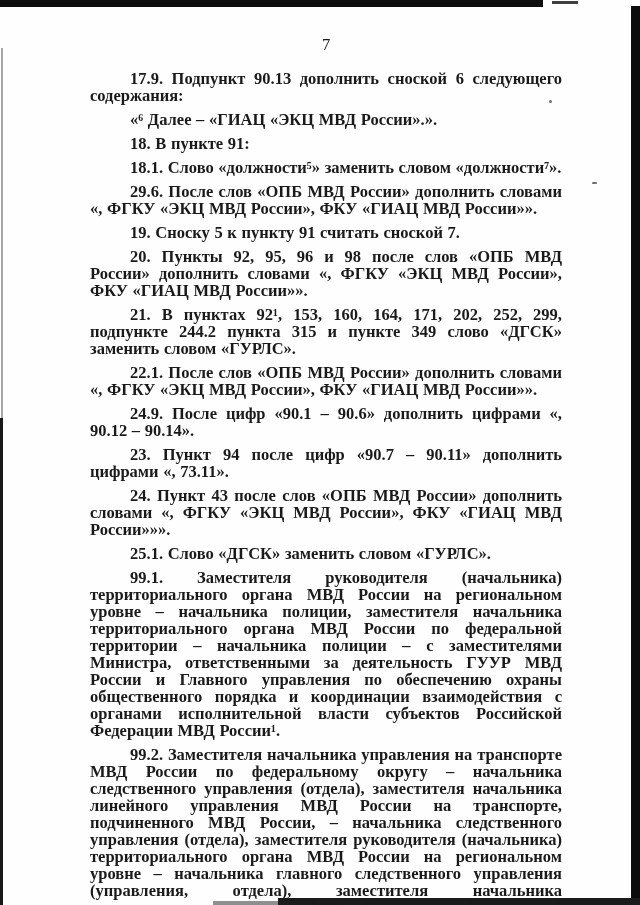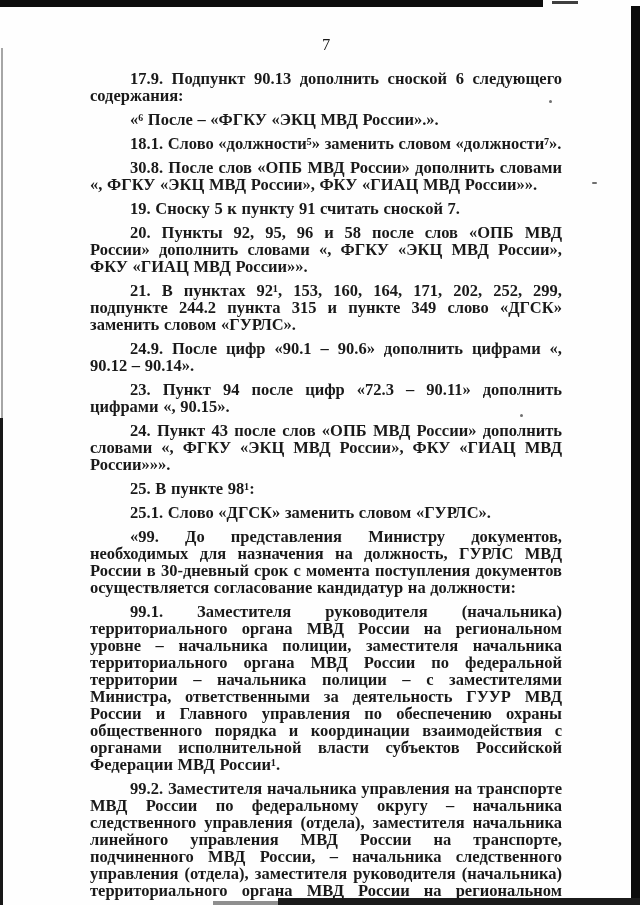--- a/index.html
+++ b/index.html
@@ -99,29 +99,29 @@
   <div class="edge-bottom-gray"></div>
   <div class="edge-bottom-dark"></div>
   <div class="speck s1"></div>
   <div class="speck s2"></div>
   <div class="speck s3"></div>
 
   <div class="page-number">7</div>
 
   <div class="content">
     <p>17.9. Подпункт 90.13 дополнить сноской 6 следующего содержания:</p>
-    <p>«⁶ После – «ФГКУ «ЭКЦ МВД России».».</p>
+    <p>«⁶ Далее – «ГИАЦ «ЭКЦ МВД России».».</p>
+    <p>18. В пункте 91:</p>
     <p>18.1. Слово «должности⁵» заменить словом «должности⁷».</p>
-    <p>30.8. После слов «ОПБ МВД России» дополнить словами «, ФГКУ «ЭКЦ МВД России», ФКУ «ГИАЦ МВД России»».</p>
+    <p>29.6. После слов «ОПБ МВД России» дополнить словами «, ФГКУ «ЭКЦ МВД России», ФКУ «ГИАЦ МВД России»».</p>
     <p>19. Сноску 5 к пункту 91 считать сноской 7.</p>
-    <p>20. Пункты 92, 95, 96 и 58 после слов «ОПБ МВД России» дополнить словами «, ФГКУ «ЭКЦ МВД России», ФКУ «ГИАЦ МВД России»».</p>
+    <p>20. Пункты 92, 95, 96 и 98 после слов «ОПБ МВД России» дополнить словами «, ФГКУ «ЭКЦ МВД России», ФКУ «ГИАЦ МВД России»».</p>
     <p>21. В пунктах 92¹, 153, 160, 164, 171, 202, 252, 299, подпункте 244.2 пункта 315 и пункте 349 слово «ДГСК» заменить словом «ГУРЛС».</p>
+    <p>22.1. После слов «ОПБ МВД России» дополнить словами «, ФГКУ «ЭКЦ МВД России», ФКУ «ГИАЦ МВД России»».</p>
     <p>24.9. После цифр «90.1 – 90.6» дополнить цифрами «, 90.12 – 90.14».</p>
-    <p>23. Пункт 94 после цифр «72.3 – 90.11» дополнить цифрами «, 90.15».</p>
+    <p>23. Пункт 94 после цифр «90.7 – 90.11» дополнить цифрами «, 73.11».</p>
     <p>24. Пункт 43 после слов «ОПБ МВД России» дополнить словами «, ФГКУ «ЭКЦ МВД России», ФКУ «ГИАЦ МВД России»»».</p>
-    <p>25. В пункте 98¹:</p>
     <p>25.1. Слово «ДГСК» заменить словом «ГУРЛС».</p>
-    <p>«99. До представления Министру документов, необходимых для назначения на должность, ГУРЛС МВД России в 30-дневный срок с момента поступления документов осуществляется согласование кандидатур на должности:</p>
     <p>99.1. Заместителя руководителя (начальника) территориального органа МВД России на региональном уровне – начальника полиции, заместителя начальника территориального органа МВД России по федеральной территории – начальника полиции – с заместителями Министра, ответственными за деятельность ГУУР МВД России и Главного управления по обеспечению охраны общественного порядка и координации взаимодействия с органами исполнительной власти субъектов Российской Федерации МВД России¹.</p>
     <p>99.2. Заместителя начальника управления на транспорте МВД России по федеральному округу – начальника следственного управления (отдела), заместителя начальника линейного управления МВД России на транспорте, подчиненного МВД России, – начальника следственного управления (отдела), заместителя руководителя (начальника) территориального органа МВД России на региональном уровне – начальника главного следственного управления (управления, отдела), заместителя начальника территориального органа МВД России по федеральной территории – начальника следственного управления (отдела, отделения, группы) – с заместителем Министра – начальником</p>
   </div>
 
 </div>
 
 </body></html>

